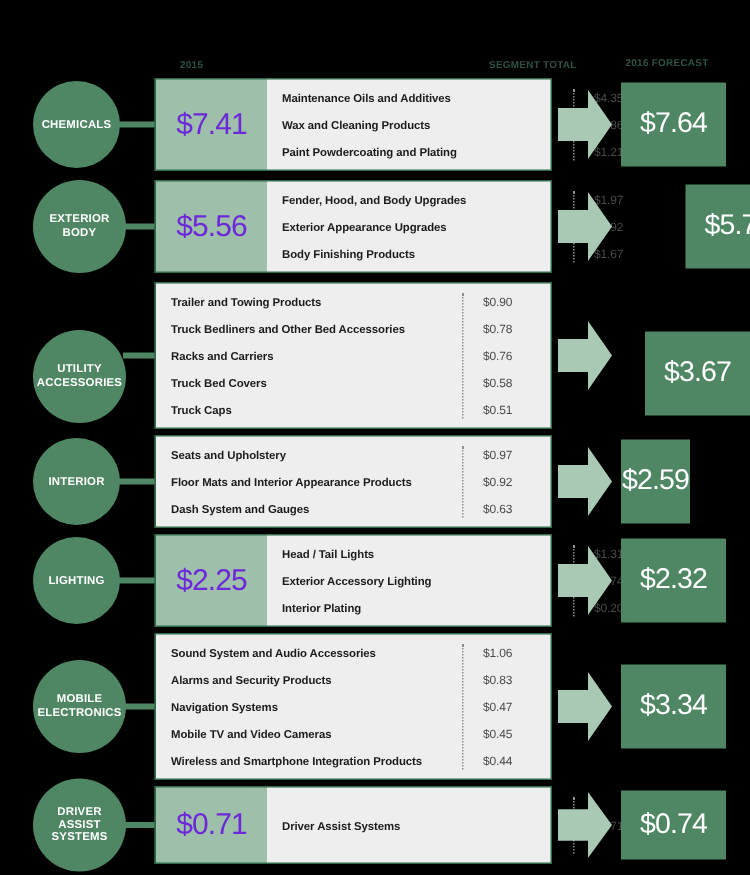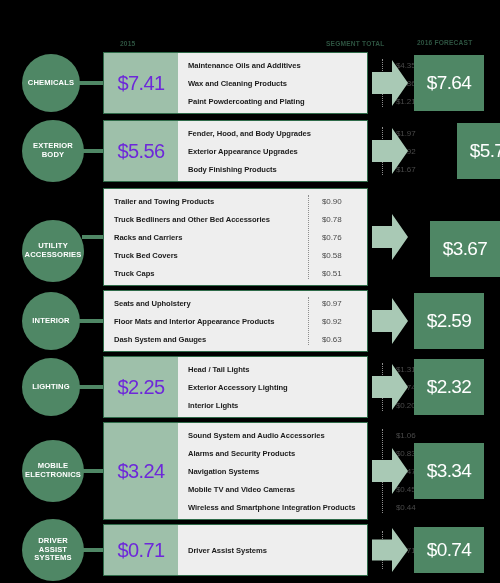--- a/index.html
+++ b/index.html
@@ -320,21 +320,21 @@
                 <span class="item-value">$0.63</span>
               </div>
             </div>
           </div>
         </div>
         <div class="arrow" style="left: 372px; top: 298px; height: 46px;">
           <svg viewBox="0 0 36 46" preserveAspectRatio="none">
             <path d="M0,12 L20,12 L20,0 L36,23 L20,46 L20,34 L0,34 Z" fill="#a9c9b5"></path>
           </svg>
         </div>
-        <div class="forecast" style="left: 414px; width: 70px; top: 293px; height: 56px;">
+        <div class="forecast" style="left: 414px; width: 46px; top: 293px; height: 56px;">
           <span class="forecast-text">$2.59</span>
         </div>
       </div>
       <div class="row" style="top: 0px;">
         <div class="cat-circle" style="top: 358px; width: 58px; height: 58px;">
           <div class="cat-label">LIGHTING</div>
         </div>
         <div class="connector" style="left: 78px; width: 26px; top: 385px;"></div>
         <div class="panel" style="left: 103px; top: 356px; width: 265px; height: 62px;">
           <div class="panel-value">
@@ -349,21 +349,21 @@
               </div>
             </div>
             <div class="item">
               <div class="item-row-wrap">
                 <span class="item-label">Exterior Accessory Lighting</span>
                 <span class="item-value">$0.74</span>
               </div>
             </div>
             <div class="item">
               <div class="item-row-wrap">
-                <span class="item-label">Interior Lights</span>
+                <span class="item-label">Interior Plating</span>
                 <span class="item-value">$0.20</span>
               </div>
             </div>
           </div>
         </div>
         <div class="arrow" style="left: 372px; top: 364px; height: 46px;">
           <svg viewBox="0 0 36 46" preserveAspectRatio="none">
             <path d="M0,12 L20,12 L20,0 L36,23 L20,46 L20,34 L0,34 Z" fill="#a9c9b5"></path>
           </svg>
         </div>
@@ -371,23 +371,20 @@
           <span class="forecast-text">$2.32</span>
         </div>
       </div>
       <div class="row" style="top: 0px;">
         <div class="cat-circle" style="top: 440px; width: 62px; height: 62px;">
           <div class="cat-label">MOBILE
 ELECTRONICS</div>
         </div>
         <div class="connector" style="left: 82px; width: 22px; top: 469px;"></div>
         <div class="panel" style="left: 103px; top: 422px; width: 265px; height: 98px;">
-          <div class="panel-value">
-            <span class="panel-value-text">$3.24</span>
-          </div>
           <div class="panel-list">
             <div class="divider"></div>
             <div class="item">
               <div class="item-row-wrap">
                 <span class="item-label">Sound System and Audio Accessories</span>
                 <span class="item-value">$1.06</span>
               </div>
             </div>
             <div class="item">
               <div class="item-row-wrap">

